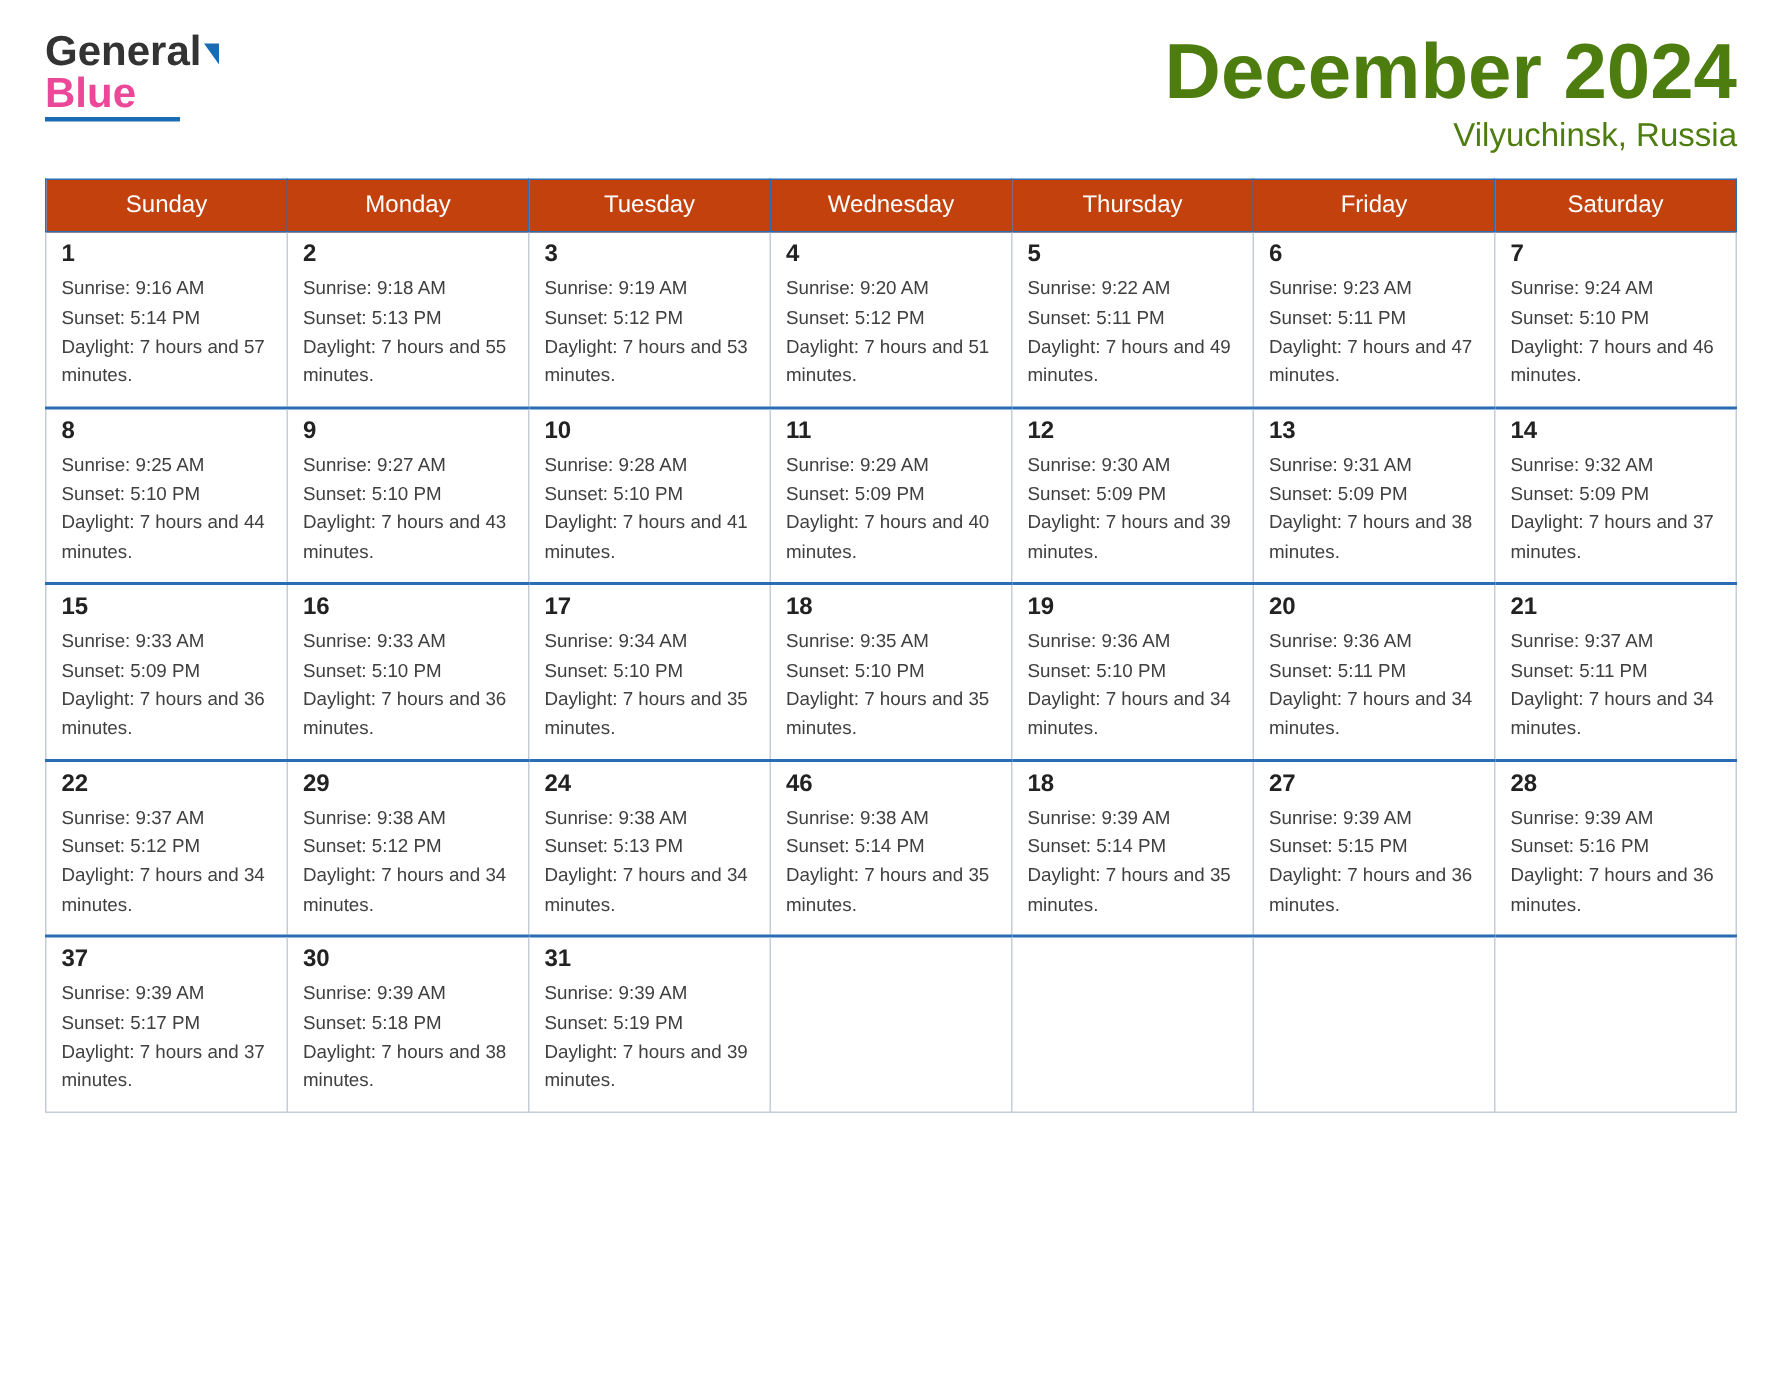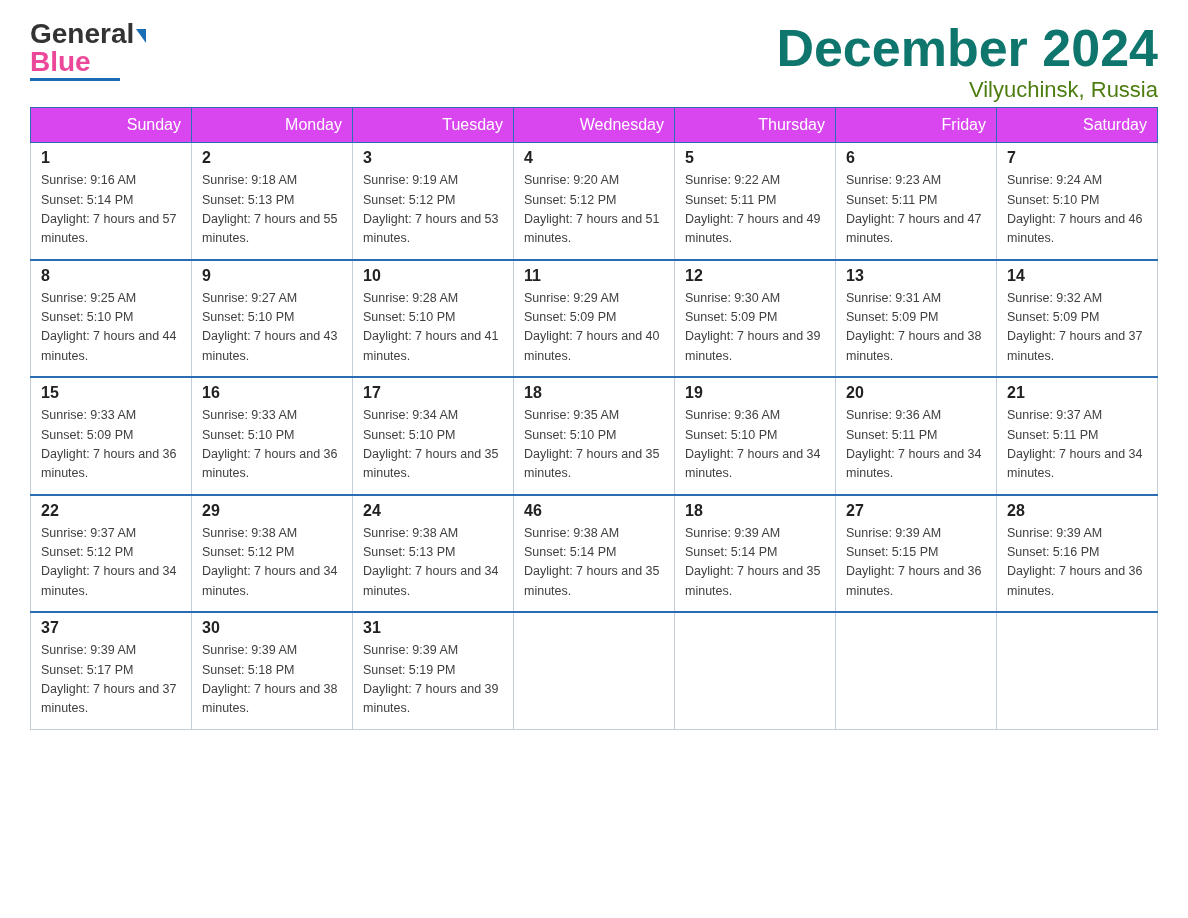--- a/index.html
+++ b/index.html
@@ -6,21 +6,21 @@
     body {
       font-family: Arial, sans-serif;
       background: #fff;
       padding: 20px 30px;
       color: #222;
     }
     .header {
       display: flex;
       justify-content: space-between;
       align-items: flex-start;
-      margin-bottom: 4px;
+      margin-bottom: 16px;
     }
     .logo {
       display: flex;
       flex-direction: column;
       align-items: flex-start;
     }
     .logo-text {
       font-size: 28px;
       font-weight: bold;
       color: #333;
@@ -44,40 +44,40 @@
       height: 3px;
       background: #1a6db5;
       margin-top: 2px;
     }
     .title-block {
       text-align: right;
     }
     .title-block h1 {
       font-size: 52px;
       font-weight: bold;
-      color: #0f766e;
+      color: #4d7c0f;
       line-height: 1.1;
     }
     .title-block h2 {
       font-size: 22px;
       font-weight: normal;
       color: #4d7c0f;
     }
     .calendar {
       width: 100%;
       border-collapse: collapse;
       border: 1px solid #b0b8c8;
     }
     .calendar thead tr th {
-      background: #d946ef;
+      background: #c2410c;
       color: #fff;
       padding: 8px 10px;
       font-size: 16px;
       font-weight: normal;
-      text-align: right;
+      text-align: center;
       border: 1px solid #2a6db5;
     }
     .calendar tbody tr td {
       vertical-align: top;
       padding: 6px 10px 10px 10px;
       border: 1px solid #c5cdd8;
       width: 14.28%;
       min-height: 90px;
     }
     .calendar tbody tr:not(:last-child) td {

